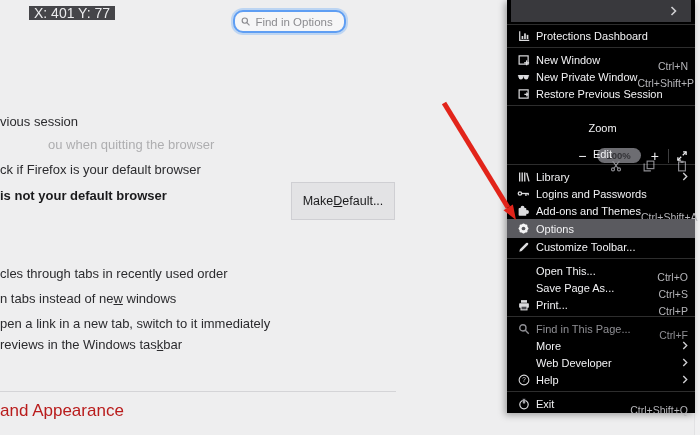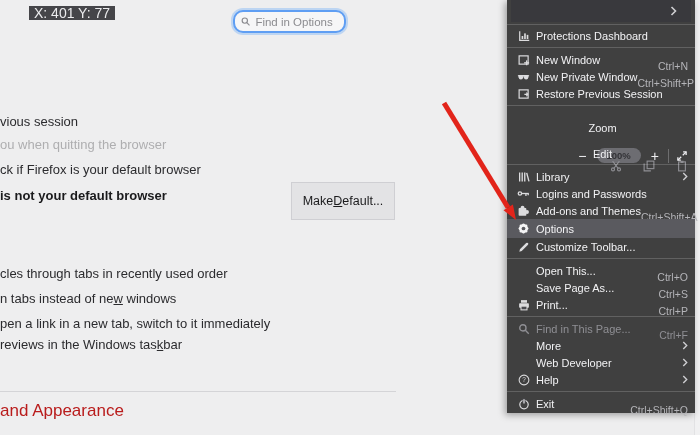--- a/index.html
+++ b/index.html
@@ -23,41 +23,41 @@
     box-shadow:0 0 0 2px rgba(97,165,248,.35);
     display:flex; align-items:center; padding:0 6px; gap:5px;
   }
   .search-box input {
     border:none; outline:none; background:transparent; width:100%;
     font-size:11.5px; color:#3a3a3e; font-family:"Liberation Sans",sans-serif;
   }
   .search-box input::placeholder { color:#8c8c90; opacity:1; }
 
   .pline { position:absolute; left:0; font-size:13px; color:#2b2b2e; white-space:nowrap; }
-  .pline.muted { color:#aeaeb0; }
+  .pline.muted { color:#aeaeb0;margin-left:48px; }
   .pline.bold  { font-weight:700; color:#1a1a1c; }
   .pline .u { text-decoration:underline; }
 
   .make-default-btn {
     position:absolute; left:291px; top:182px; width:104px; height:38px;
     background:#e3e3e5; border:1px solid #cfcfd3; color:#1b1b1d;
     font-size:12.5px; font-family:"Liberation Sans",sans-serif;
     display:flex; align-items:center; justify-content:center; white-space:nowrap;
   }
   .make-default-btn .u { text-decoration:underline; }
 
   .section-divider { position:absolute; left:0; top:391px; width:396px; height:1px; background:#d4d4d7; }
   .section-heading { position:absolute; left:0; top:401px; font-size:17px; color:#b91c1c; white-space:nowrap; }
 
   .scroll-strip { position:absolute; right:0; top:0; width:6px; height:435px; background:#f1f1f2; border-left:1px solid #e2e2e4; }
 
   
   .menu {
     position:absolute; left:507px; top:0; width:188px; height:413px;
-    background:#404040; z-index:5;
+    background:#000000; z-index:5;
     box-shadow:-2px 2px 7px rgba(0,0,0,.35);
     font-size:11px; color:#f2f2f4;
     display:flex; flex-direction:column;
   }
   .mi-partial { height:22px; padding:0 4px; }
   .mi-partial .inner {
     height:100%; background:#39393d;
     display:flex; align-items:center; justify-content:flex-end; padding-right:14px;
   }
   .msep { height:1px; background:rgba(249,249,250,.18); margin:3px 0; flex:none; }

